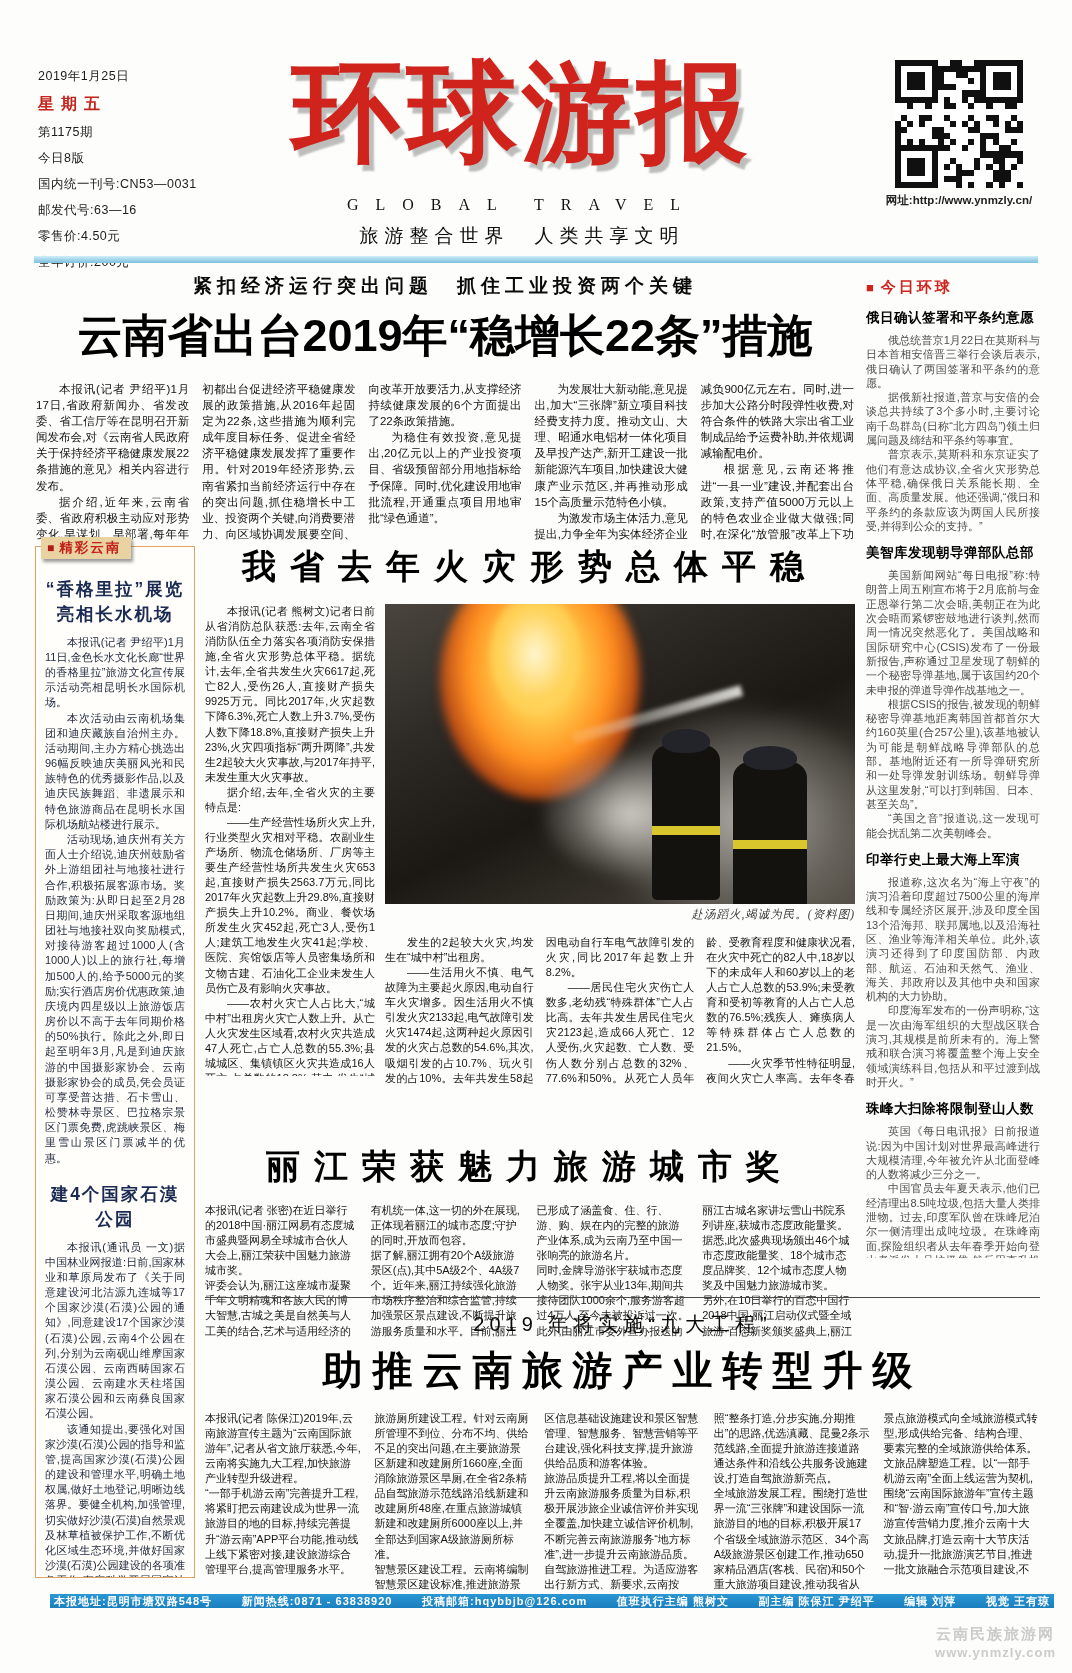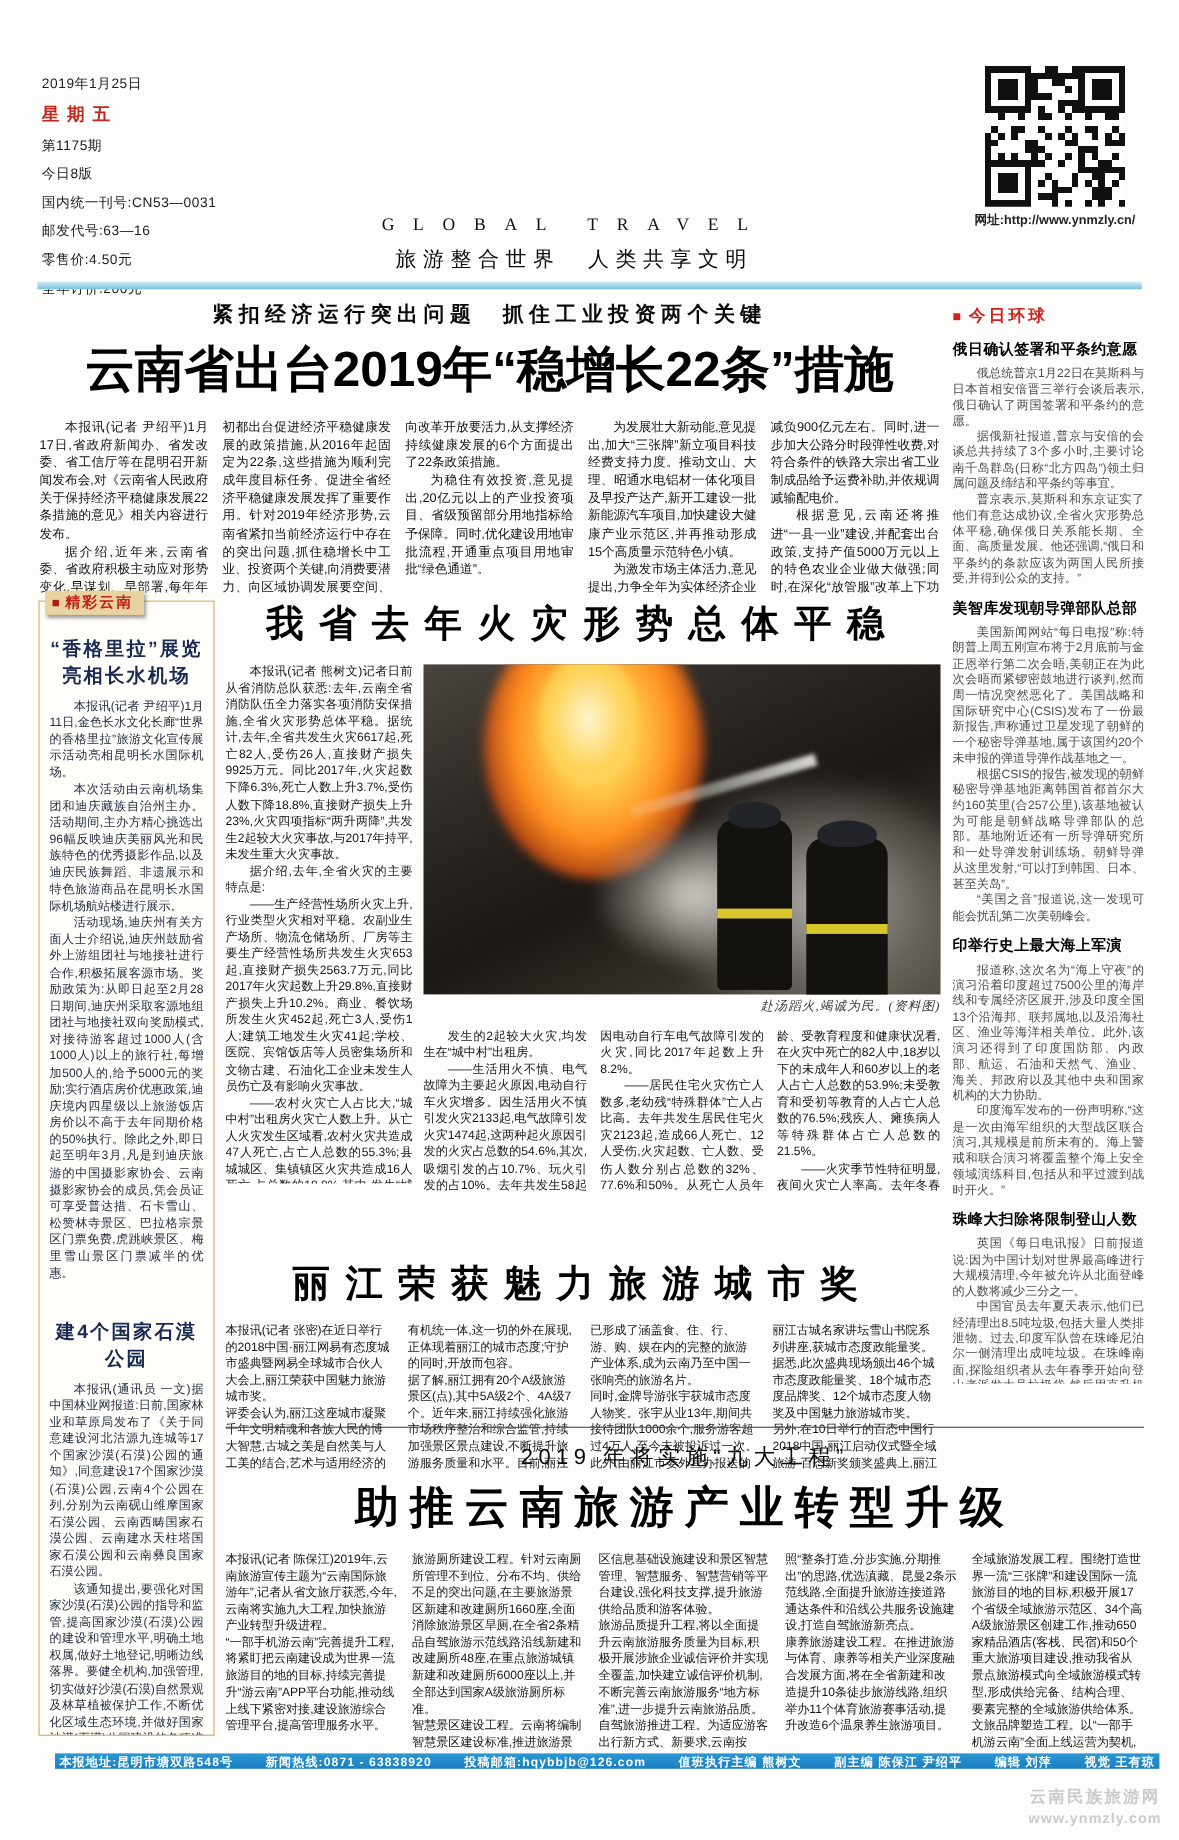--- a/index.html
+++ b/index.html
@@ -54,21 +54,21 @@
 
   
   .sidebar { position:absolute; left:35px; top:546px; width:160px; height:1032px;
     border:1px solid #dfa463; background:#fffefa; padding:24px 9px 8px; box-sizing:border-box; overflow:hidden; }
   .sb-label { position:absolute; left:41px; top:537px; z-index:3;
     background:#e9d3a2; color:#c32017; font-weight:bold; font-size:13.5px;
     padding:2px 10px 2px 6px; letter-spacing:2px; box-shadow:2px 3px 3px rgba(60,60,60,0.5); }
   .sb-label .red-sq { font-size:12px; margin-right:3px; color:#b01c12; }
   .sb-title { text-align:center; font-weight:bold; font-size:17.5px; color:#1a2a52;
     line-height:1.45; letter-spacing:2px; margin:6px 0 7px; }
-  .sb-title.second { margin-top:32px; }
+  .sb-title.second { margin-top:16px; }
   .sb-body p { font-size:11px; line-height:1.38; color:#232c40; }
 
   
   .fire { position:absolute; left:205px; top:544px; width:650px; }
   .headline-l { text-align:center; font-size:34px; font-weight:900; letter-spacing:14px; color:#000; white-space:nowrap; }
   .fire-row { display:flex; gap:10px; margin-top:14px; }
   .fire-col1 { width:170px; height:472px; overflow:hidden; }
   .fire-col1 p, .fire-below p { font-size:11px; line-height:1.37; color:#151515; }
   .fire-right { flex:1; min-width:0; }
   .fire-photo { position:relative; width:100%; height:300px; overflow:hidden;
@@ -130,20 +130,21 @@
     <div class="mi-line">第1175期</div>
     <div class="mi-line">今日8版</div>
     <div class="group2">
       <div class="mi-line">国内统一刊号:CN53—0031</div>
       <div class="mi-line">邮发代号:63—16</div>
       <div class="mi-line">零售价:4.50元</div>
       <div class="mi-line">全年订价:200元</div>
     </div>
   </div>
 
+  <div class="mast-title">环球游报</div>
   <div class="mast-en">GLOBAL TRAVEL</div>
   <div class="mast-slogan">旅游整合世界　人类共享文明</div>
 
   <div class="qr-box">
     <svg id="qr-svg" width="128" height="128" viewBox="0 0 126 126" shape-rendering="crispEdges">
         <g fill="#101010">
           <rect x="0" y="0" width="6" height="6"></rect>
           <rect x="6" y="0" width="6" height="6"></rect>
           <rect x="12" y="0" width="6" height="6"></rect>
           <rect x="18" y="0" width="6" height="6"></rect>
@@ -475,21 +476,20 @@
   <div class="upgrade">
     <div class="up-kicker">2019 年将实施“九大工程”</div>
     <div class="headline-xl2">助推云南旅游产业转型升级</div>
     <div class="up-cols">
         <p>本报讯(记者 陈保江)2019年,云南旅游宣传主题为“云南国际旅游年”,记者从省文旅厅获悉,今年,云南将实施九大工程,加快旅游产业转型升级进程。</p>
         <p>“一部手机游云南”完善提升工程,将紧盯把云南建设成为世界一流旅游目的地的目标,持续完善提升“游云南”APP平台功能,推动线上线下紧密对接,建设旅游综合管理平台,提高管理服务水平。</p>
         <p>旅游厕所建设工程。针对云南厕所管理不到位、分布不均、供给不足的突出问题,在主要旅游景区新建和改建厕所1660座,全面消除旅游景区旱厕,在全省2条精品自驾旅游示范线路沿线新建和改建厕所48座,在重点旅游城镇新建和改建厕所6000座以上,并全部达到国家A级旅游厕所标准。</p>
         <p>智慧景区建设工程。云南将编制智慧景区建设标准,推进旅游景区信息基础设施建设和景区智慧管理、智慧服务、智慧营销等平台建设,强化科技支撑,提升旅游供给品质和游客体验。</p>
         <p>旅游品质提升工程,将以全面提升云南旅游服务质量为目标,积极开展涉旅企业诚信评价并实现全覆盖,加快建立诚信评价机制,不断完善云南旅游服务“地方标准”,进一步提升云南旅游品质。</p>
         <p>自驾旅游推进工程。为适应游客出行新方式、新要求,云南按照“整条打造,分步实施,分期推出”的思路,优选滇藏、昆曼2条示范线路,全面提升旅游连接道路通达条件和沿线公共服务设施建设,打造自驾旅游新亮点。</p>
-        <p>康养旅游建设工程。在推进旅游与体育、康养等相关产业深度融合发展方面,将在全省新建和改造提升10条徒步旅游线路,组织举办11个体育旅游赛事活动,提升改造6个温泉养生旅游项目。</p>
         <p>全域旅游发展工程。围绕打造世界一流“三张牌”和建设国际一流旅游目的地的目标,积极开展17个省级全域旅游示范区、34个高A级旅游景区创建工作,推动650家精品酒店(客栈、民宿)和50个重大旅游项目建设,推动我省从景点旅游模式向全域旅游模式转型,形成供给完备、结构合理、要素完整的全域旅游供给体系。</p>
         <p>文旅品牌塑造工程。以“一部手机游云南”全面上线运营为契机,围绕“云南国际旅游年”宣传主题和“智·游云南”宣传口号,加大旅游宣传营销力度,推介云南十大文旅品牌,打造云南十大节庆活动,提升一批旅游演艺节目,推进一批文旅融合示范项目建设,不断提升全省旅游供给品质和文化内涵。</p>
       </div>
   </div>
 
   <div class="footer">
     <span>本报地址:昆明市塘双路548号</span>
     <span>新闻热线:0871 - 63838920</span>
     <span>投稿邮箱:hqybbjb@126.com</span>
     <span>值班执行主编 熊树文</span>

